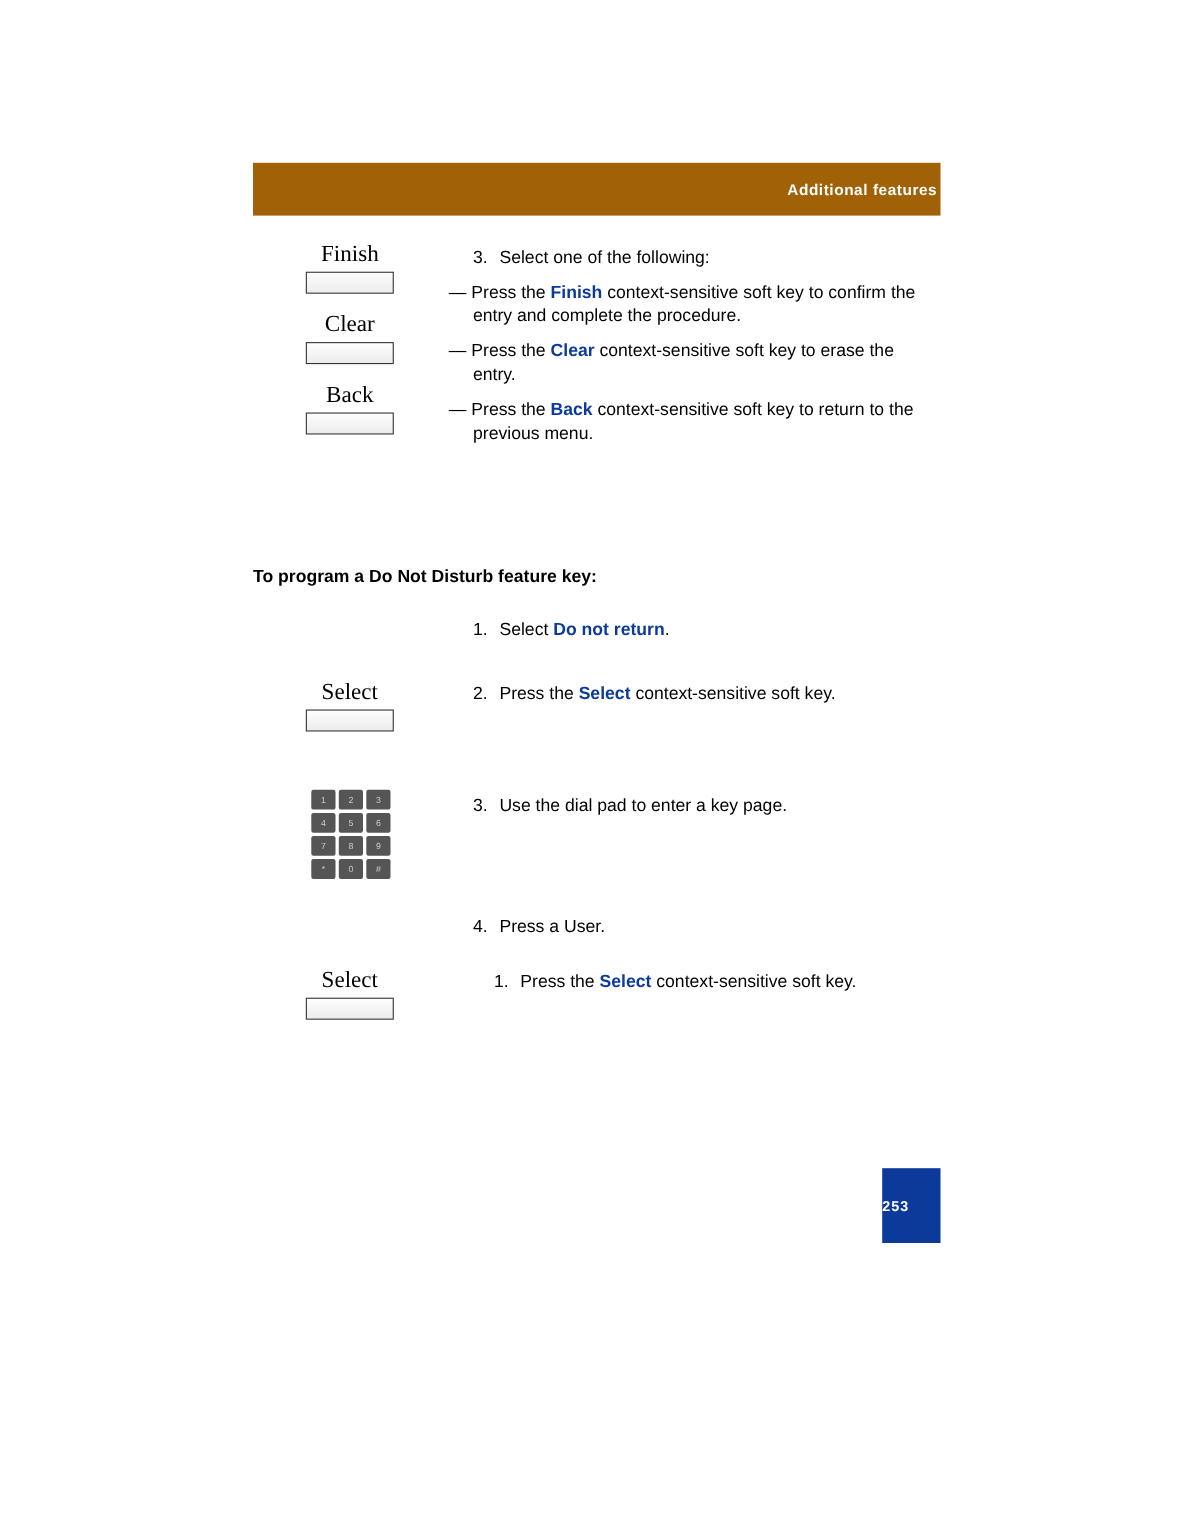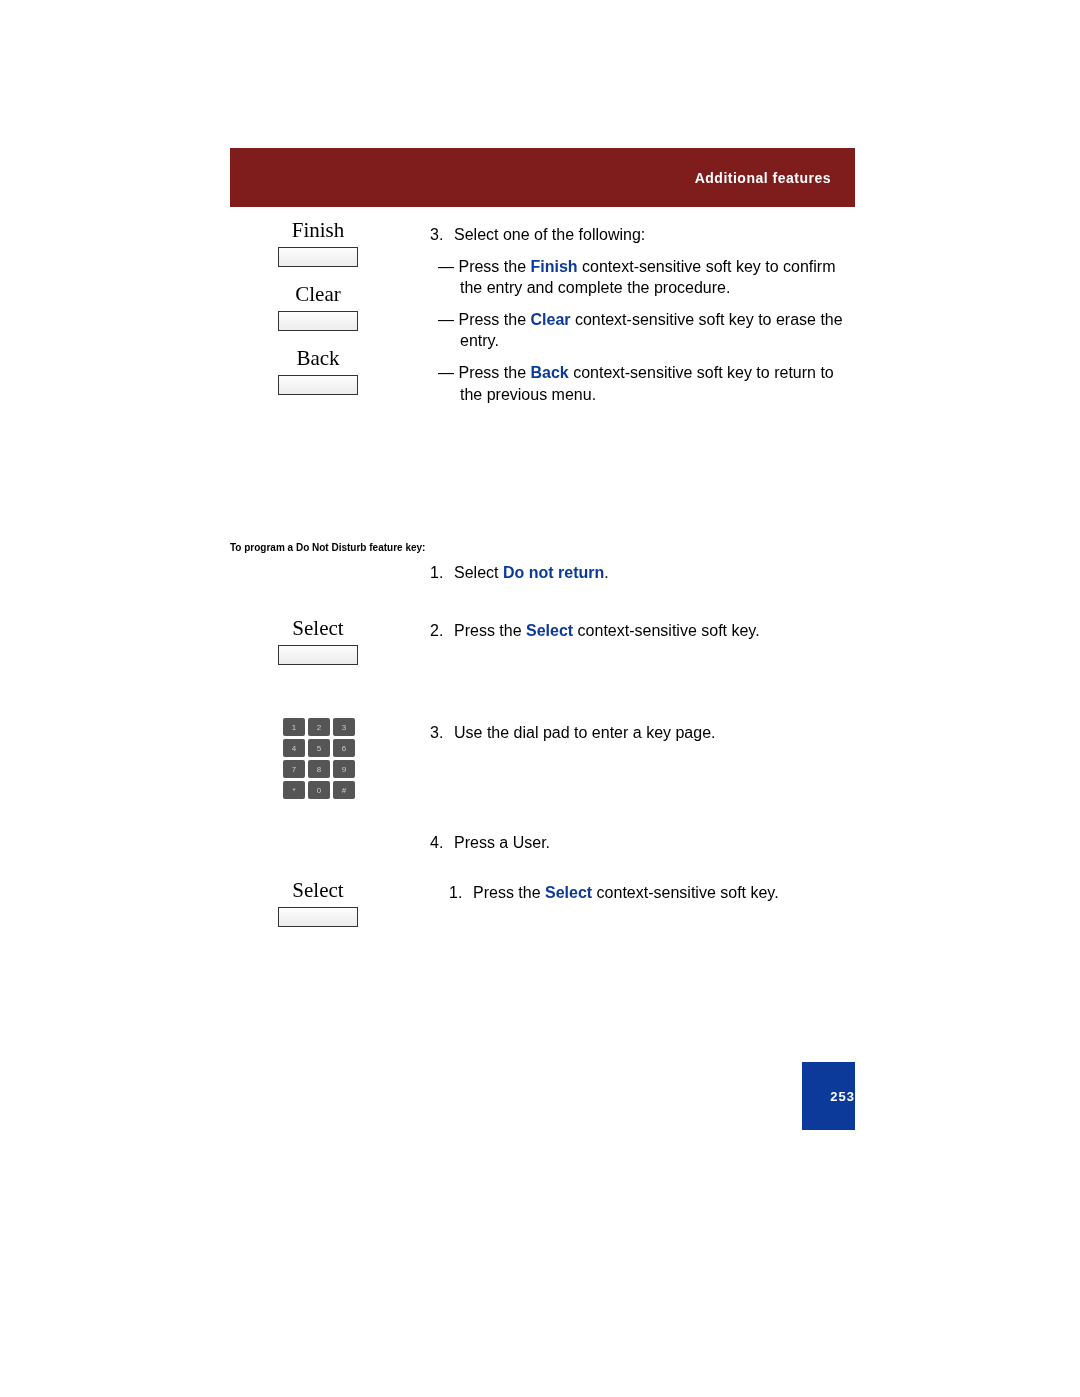--- a/index.html
+++ b/index.html
@@ -15,26 +15,26 @@
     height: 1397px;
     position: relative;
     margin: 0 auto;
     background: #fff;
   }
   .header-bar {
     position: absolute;
     top: 148px;
     left: 230px;
     width: 625px;
-    height: 59px;
-    background: #7f1d1d;
+    height: 48px;
+    background: #a16207;
     display: flex;
     align-items: center;
     justify-content: flex-end;
-    padding-right: 24px;
+    padding-right: 3px;
     box-sizing: border-box;
   }
   .header-bar span {
     color: #fff;
     font-size: 14px;
     font-weight: bold;
     letter-spacing: 0.5px;
   }
   .softkey-group {
     position: absolute;
@@ -59,21 +59,20 @@
     left: 430px;
     width: 420px;
     font-size: 16px;
     line-height: 1.35;
   }
   .step-num {
     display: inline-block;
     width: 24px;
   }
   .dash-item {
-    margin-left: 30px;
     text-indent: -22px;
     margin-top: 10px;
   }
   .dash-item::before {
     content: "— ";
   }
   .bold-blue {
     color: #0b3a9b;
     font-weight: bold;
   }
@@ -83,22 +82,22 @@
   .continue-text {
     position: absolute;
     left: 230px;
     top: 468px;
     font-size: 16px;
     width: 625px;
   }
   .heading-proc {
     position: absolute;
     left: 230px;
-    top: 542px;
-    font-size: 10px;
+    top: 516px;
+    font-size: 16px;
     font-weight: bold;
     width: 625px;
   }
   .dialpad {
     position: absolute;
     left: 283px;
     top: 718px;
   }
   .dialpad-row {
     display: flex;
@@ -118,21 +117,21 @@
   }
   .page-num-box {
     position: absolute;
     top: 1062px;
     left: 802px;
     width: 53px;
     height: 68px;
     background: #0b3a9b;
     display: flex;
     align-items: center;
-    justify-content: flex-end;
+    justify-content: flex-start;
   }
   .page-num-box span {
     color: #fff;
     font-size: 13px;
     font-weight: bold;
     letter-spacing: 1px;
   }
 </style>
 </head>
 <body>

